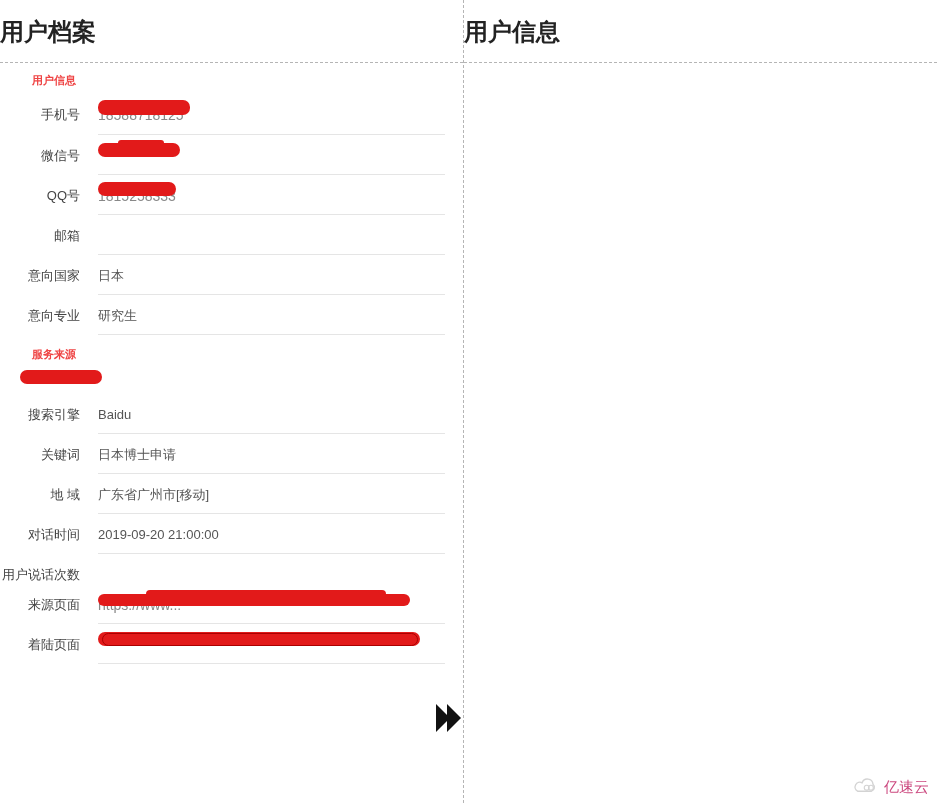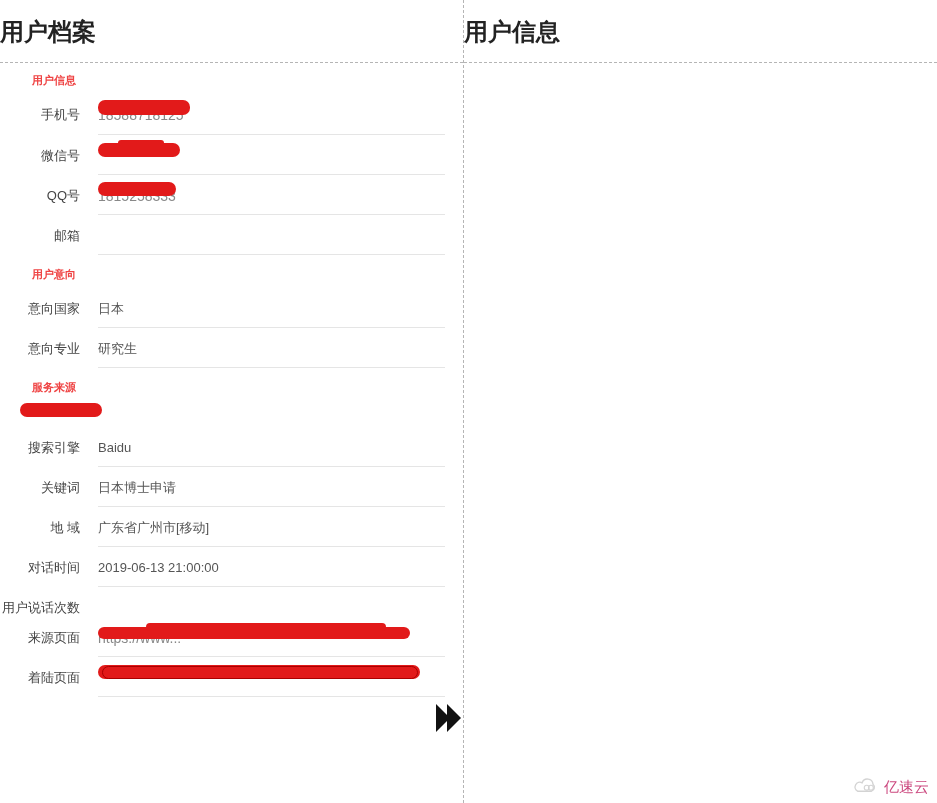--- a/index.html
+++ b/index.html
@@ -183,21 +183,20 @@
         <span class="value-under">1815258333</span>
         <div class="redact redact-qq"></div>
       </div>
     </div>
 
     <div class="row">
       <div class="row-label">邮箱</div>
       <div class="row-value-wrap"></div>
     </div>
 
-    <div class="section-title">用户意向</div>
 
     <div class="row">
       <div class="row-label">意向国家</div>
       <div class="row-value-wrap">日本</div>
     </div>
 
     <div class="row">
       <div class="row-label">意向专业</div>
       <div class="row-value-wrap">研究生</div>
     </div>
@@ -218,21 +217,21 @@
       <div class="row-value-wrap">日本博士申请</div>
     </div>
 
     <div class="row">
       <div class="row-label">地 域</div>
       <div class="row-value-wrap">广东省广州市[移动]</div>
     </div>
 
     <div class="row">
       <div class="row-label">对话时间</div>
-      <div class="row-value-wrap">2019-06-13 21:00:00</div>
+      <div class="row-value-wrap">2019-09-20 21:00:00</div>
     </div>
 
     <div class="row">
       <div class="row-label">用户说话次数</div>
     </div>
 
     <div class="row">
       <div class="row-label">来源页面</div>
       <div class="row-value-wrap">
         <span class="value-under">https://www...</span>

